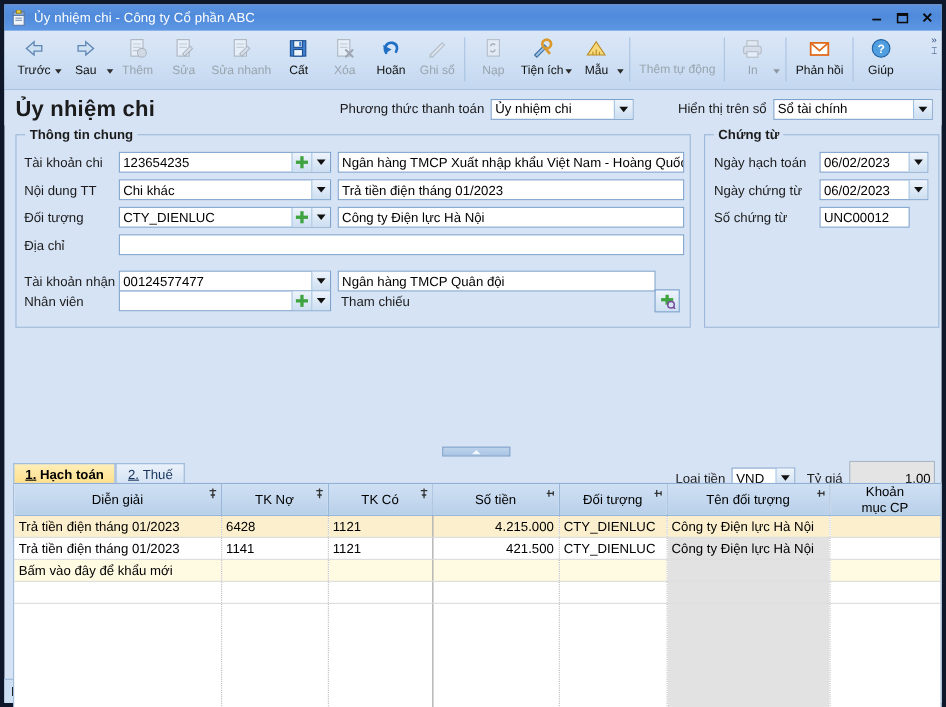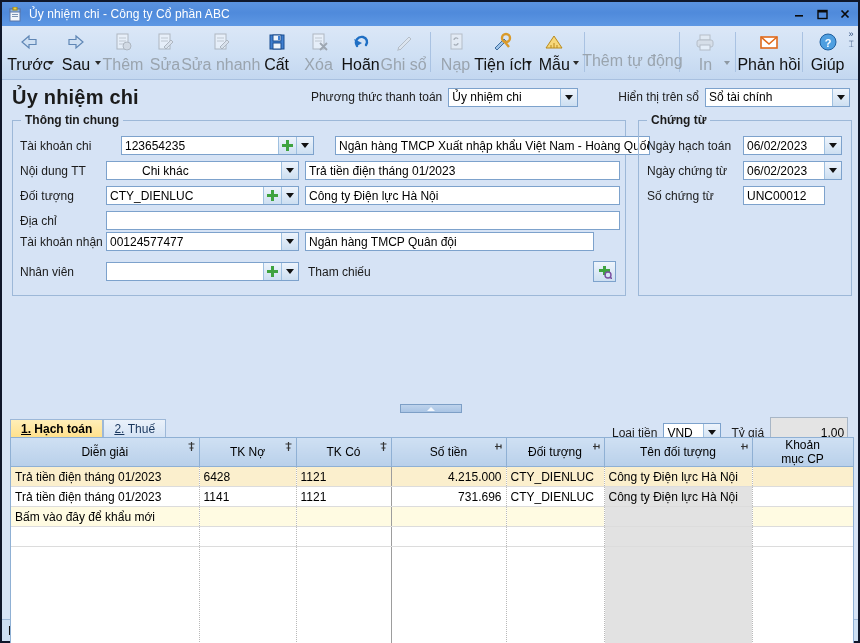--- a/index.html
+++ b/index.html
@@ -3,21 +3,21 @@
 <meta charset="utf-8">
 <style>
   html,body{margin:0;padding:0;}
   body{
     width:860px;height:643px;overflow:hidden;
     font-family:"Liberation Sans","DejaVu Sans",sans-serif;
     font-size:12px;color:#000;background:#1a46d8;
   }
   .window{
     position:absolute;left:0;top:0;width:860px;height:643px;
-    background:#d6e3f5;border:2px solid #0f172a;box-sizing:border-box;
+    background:#d6e3f5;border:4px solid #0f172a;box-sizing:border-box;
     display:flex;flex-direction:column;
   }
 
   
   .titlebar{
     height:24px;flex:0 0 24px;
     background:linear-gradient(to bottom,#5b93e0 0%,#4f8adb 45%,#5e98e4 100%);
     display:flex;align-items:center;padding:0 2px 0 6px;box-sizing:border-box;
   }
   .title-icon{width:15px;height:15px;margin-right:6px;position:relative;flex:0 0 15px;}
@@ -34,21 +34,21 @@
     flex:0 0 54px;height:54px;
     background:linear-gradient(to bottom,#dbe7f7 0%,#cfe0f4 55%,#c3d7f0 100%);
     border-bottom:1px solid #a8c0e0;
     display:flex;align-items:stretch;padding:1px 2px 0 6px;box-sizing:border-box;
   }
   .tb-item{
     display:flex;flex-direction:column;align-items:center;justify-content:flex-start;
     padding:3px 4px 0;min-width:34px;position:relative;
   }
   .tb-ico{height:24px;display:flex;align-items:center;justify-content:center;}
-  .tb-lbl{font-size:16px;margin-top:2px;white-space:nowrap;color:#111;}
+  .tb-lbl{font-size:11px;margin-top:2px;white-space:nowrap;color:#111;}
   .tb-item.disabled .tb-lbl{color:#9aa4ae;}
   .tb-item.disabled .tb-ico{opacity:.42;}
   .tb-caret{
     align-self:flex-end;margin:0 1px 0 -2px;
     display:flex;align-items:center;padding-bottom:14px;
   }
   .caret{width:0;height:0;border-left:3.5px solid transparent;border-right:3.5px solid transparent;border-top:4px solid #2b2b2b;}
   .tb-sep{width:1px;background:#a9c2e2;margin:5px 4px 7px;flex:0 0 1px;}
   .tb-wide{justify-content:center;}
   .tb-wide .tb-lbl{margin-top:0;}
@@ -400,40 +400,40 @@
       </span>
     </span>
   </div>
 
   <div class="body">
 
     <div class="fs" style="left:10px;top:8px;width:614px;height:176px;">
       <span class="fs-legend">Thông tin chung</span>
     </div>
 
-    <div class="frow" style="left:18px;top:24px;gap:15px;">
+    <div class="frow" style="left:18px;top:24px;">
       <span class="flbl" style="width:86px;">Tài khoản chi</span>
       <span class="combo" style="width:193px;">
         <span class="val">123654235</span>
         <span class="plus">
             <i class="plusglyph">
               <i></i>
               <i></i>
             </i>
           </span>
         <span class="btn">
             <i class="dncaret"></i>
           </span>
       </span>
       <span class="inp" style="width:315px;height:19px;margin-left:6px;">Ngân hàng TMCP Xuất nhập khẩu Việt Nam - Hoàng Quốc V</span>
     </div>
 
     <div class="frow" style="left:18px;top:49px;">
       <span class="flbl" style="width:86px;">Nội dung TT</span>
-      <span class="combo" style="width:193px;padding-left:32px;">
+      <span class="combo" style="width:193px;">
         <span class="val">Chi khác</span>
         <span class="btn">
             <i class="dncaret"></i>
           </span>
       </span>
       <span class="inp" style="width:315px;height:19px;margin-left:6px;">Trả tiền điện tháng 01/2023</span>
     </div>
 
     <div class="frow" style="left:18px;top:74px;">
       <span class="flbl" style="width:86px;">Đối tượng</span>
@@ -450,21 +450,21 @@
           </span>
       </span>
       <span class="inp" style="width:315px;height:19px;margin-left:6px;">Công ty Điện lực Hà Nội</span>
     </div>
 
     <div class="frow" style="left:18px;top:99px;">
       <span class="flbl" style="width:86px;">Địa chỉ</span>
       <span class="inp" style="width:514px;height:19px;"></span>
     </div>
 
-    <div class="frow" style="left:18px;top:120px;">
+    <div class="frow" style="left:18px;top:132px;">
       <span class="flbl" style="width:86px;">Tài khoản nhận</span>
       <span class="combo" style="width:193px;">
         <span class="val">00124577477</span>
         <span class="btn">
             <i class="dncaret"></i>
           </span>
       </span>
       <span class="inp" style="width:289px;height:19px;margin-left:6px;">Ngân hàng TMCP Quân đội</span>
     </div>
 
@@ -608,21 +608,21 @@
             <td class="solidsep">1121</td>
             <td class="num">4.215.000</td>
             <td>CTY_DIENLUC</td>
             <td class="ro">Công ty Điện lực Hà Nội</td>
             <td></td>
           </tr>
           <tr class="r-norm">
             <td>Trả tiền điện tháng 01/2023</td>
             <td>1141</td>
             <td class="solidsep">1121</td>
-            <td class="num">731.696</td>
+            <td class="num">421.500</td>
             <td>CTY_DIENLUC</td>
             <td class="ro">Công ty Điện lực Hà Nội</td>
             <td></td>
           </tr>
           <tr class="r-new">
             <td>Bấm vào đây để khẩu mới</td>
             <td></td>
             <td class="solidsep"></td>
             <td></td>
             <td></td>

